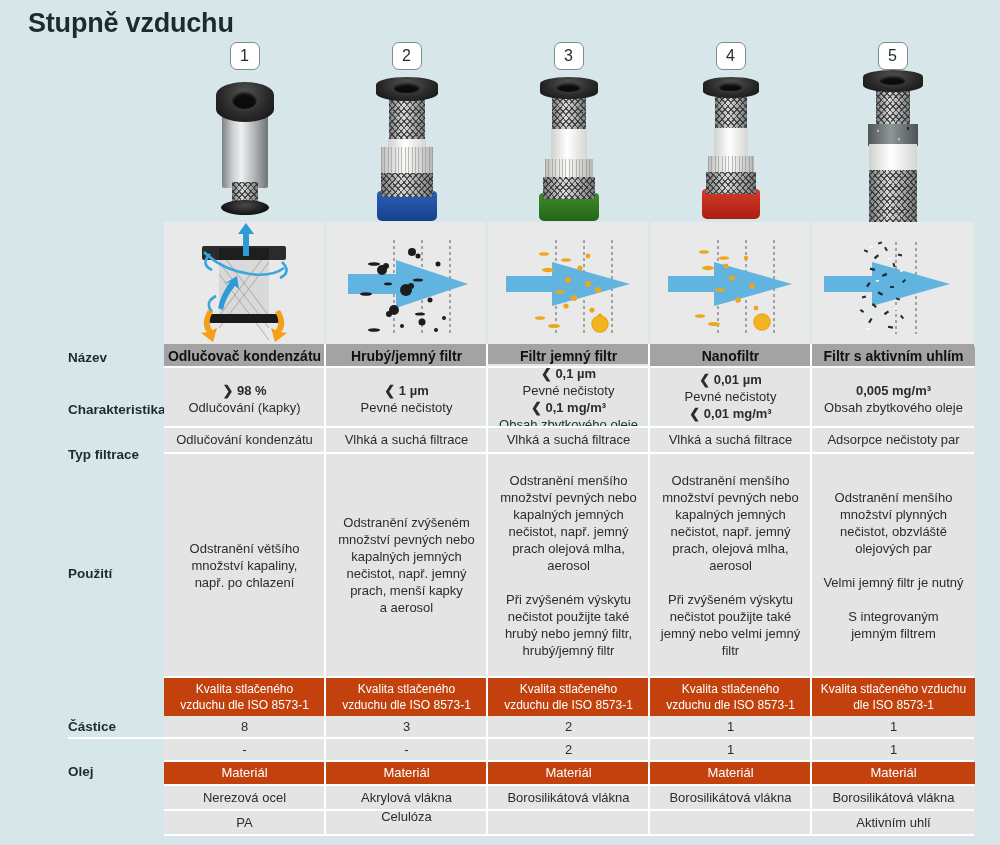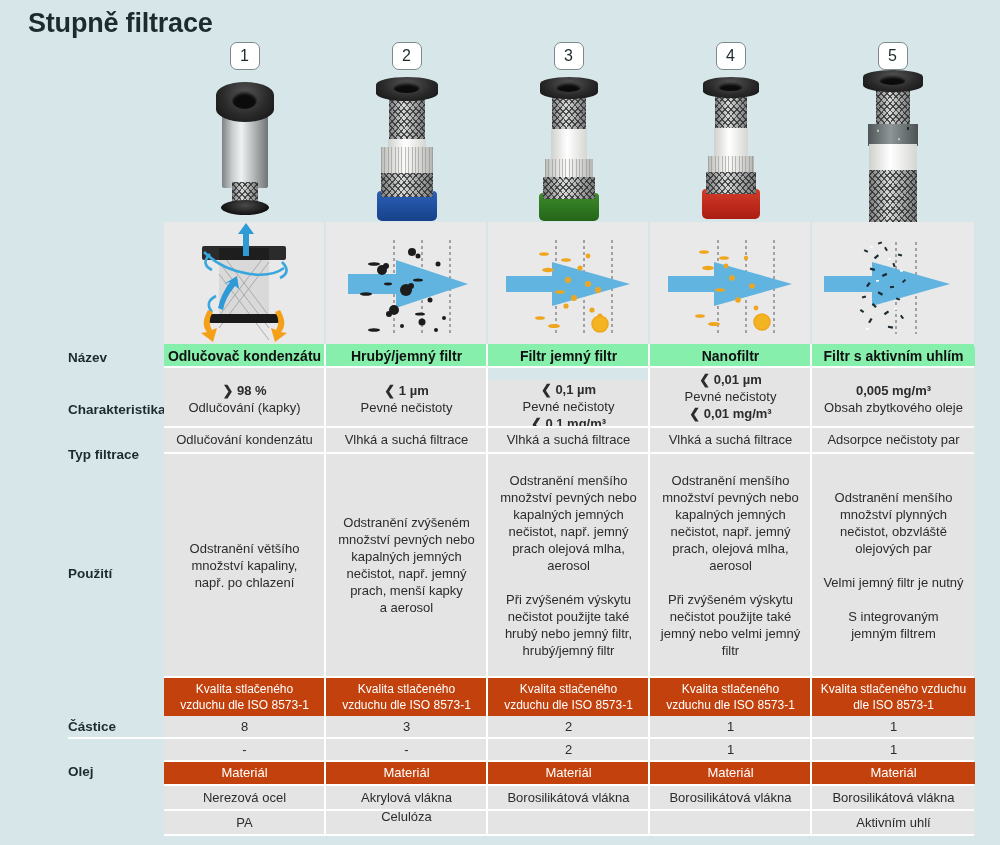--- a/index.html
+++ b/index.html
@@ -106,32 +106,32 @@
   .cell{
     position:absolute;width:161px;
     box-sizing:border-box;
     text-align:center;font-size:13px;color:#2c2c2c;
     line-height:17px;
   }
   .band{position:absolute;left:164px;width:810px;}
   .sep{position:absolute;background:#ffffff;}
 
   .grey{background:#e4e4e4;}
-  .white{background:#86efac;}
+  .white{background:#a3a3a3;}
   .teal{background:#c2410c;color:#ffffff;}
   .bold{font-weight:bold;}
   .nm{font-weight:bold;font-size:14px;color:#111;}
 
   .vline{position:absolute;width:1.5px;background:#ffffff;}
   .hline{position:absolute;height:2px;background:#ffffff;}
 </style>
 </head>
 <body>
 
-<div id="page-title">Stupně filtrace</div>
+<div id="page-title">Stupně vzduchu</div>
 
 <div id="photo-strip">
 
   <div class="photo-cell c0">
     <div class="badge">1</div>
     <div class="prod" style="width:100px;height:140px;">
       <div class="cap" style="top:0;width:58px;height:40px;"></div>
       <div class="steel" style="top:32px;width:46px;height:74px;border-radius:2px;"></div>
       <div class="mesh" style="top:100px;width:26px;height:22px;"></div>
       <div class="foot" style="top:118px;width:48px;height:15px;"></div>
@@ -349,21 +349,21 @@
 
   <div class="rowlabel" style="top:58px;">Charakteristika</div>
   <div class="cell grey c0" style="top:24px;height:58px;padding-top:14px;">
     <div class="bold">❯ 98 %</div>
     <div>Odlučování (kapky)</div>
   </div>
   <div class="cell grey c1" style="top:24px;height:58px;padding-top:14px;">
     <div class="bold">❮ 1 µm</div>
     <div>Pevné nečistoty</div>
   </div>
-  <div class="cell grey c2" style="top:36px;height:58px;padding-top:1px;">
+  <div class="cell grey c2" style="top:20px;height:58px;padding-top:1px;">
     <div class="bold">❮ 0,1 µm</div>
     <div>Pevné nečistoty</div>
     <div class="bold">❮ 0,1 mg/m³</div>
     <div>Obsah zbytkového oleje</div>
   </div>
   <div class="cell grey c3" style="top:24px;height:58px;padding-top:3px;">
     <div class="bold">❮ 0,01 µm</div>
     <div>Pevné nečistoty</div>
     <div class="bold">❮ 0,01 mg/m³</div>
     <div>Obsah zbytkového oleje</div>

